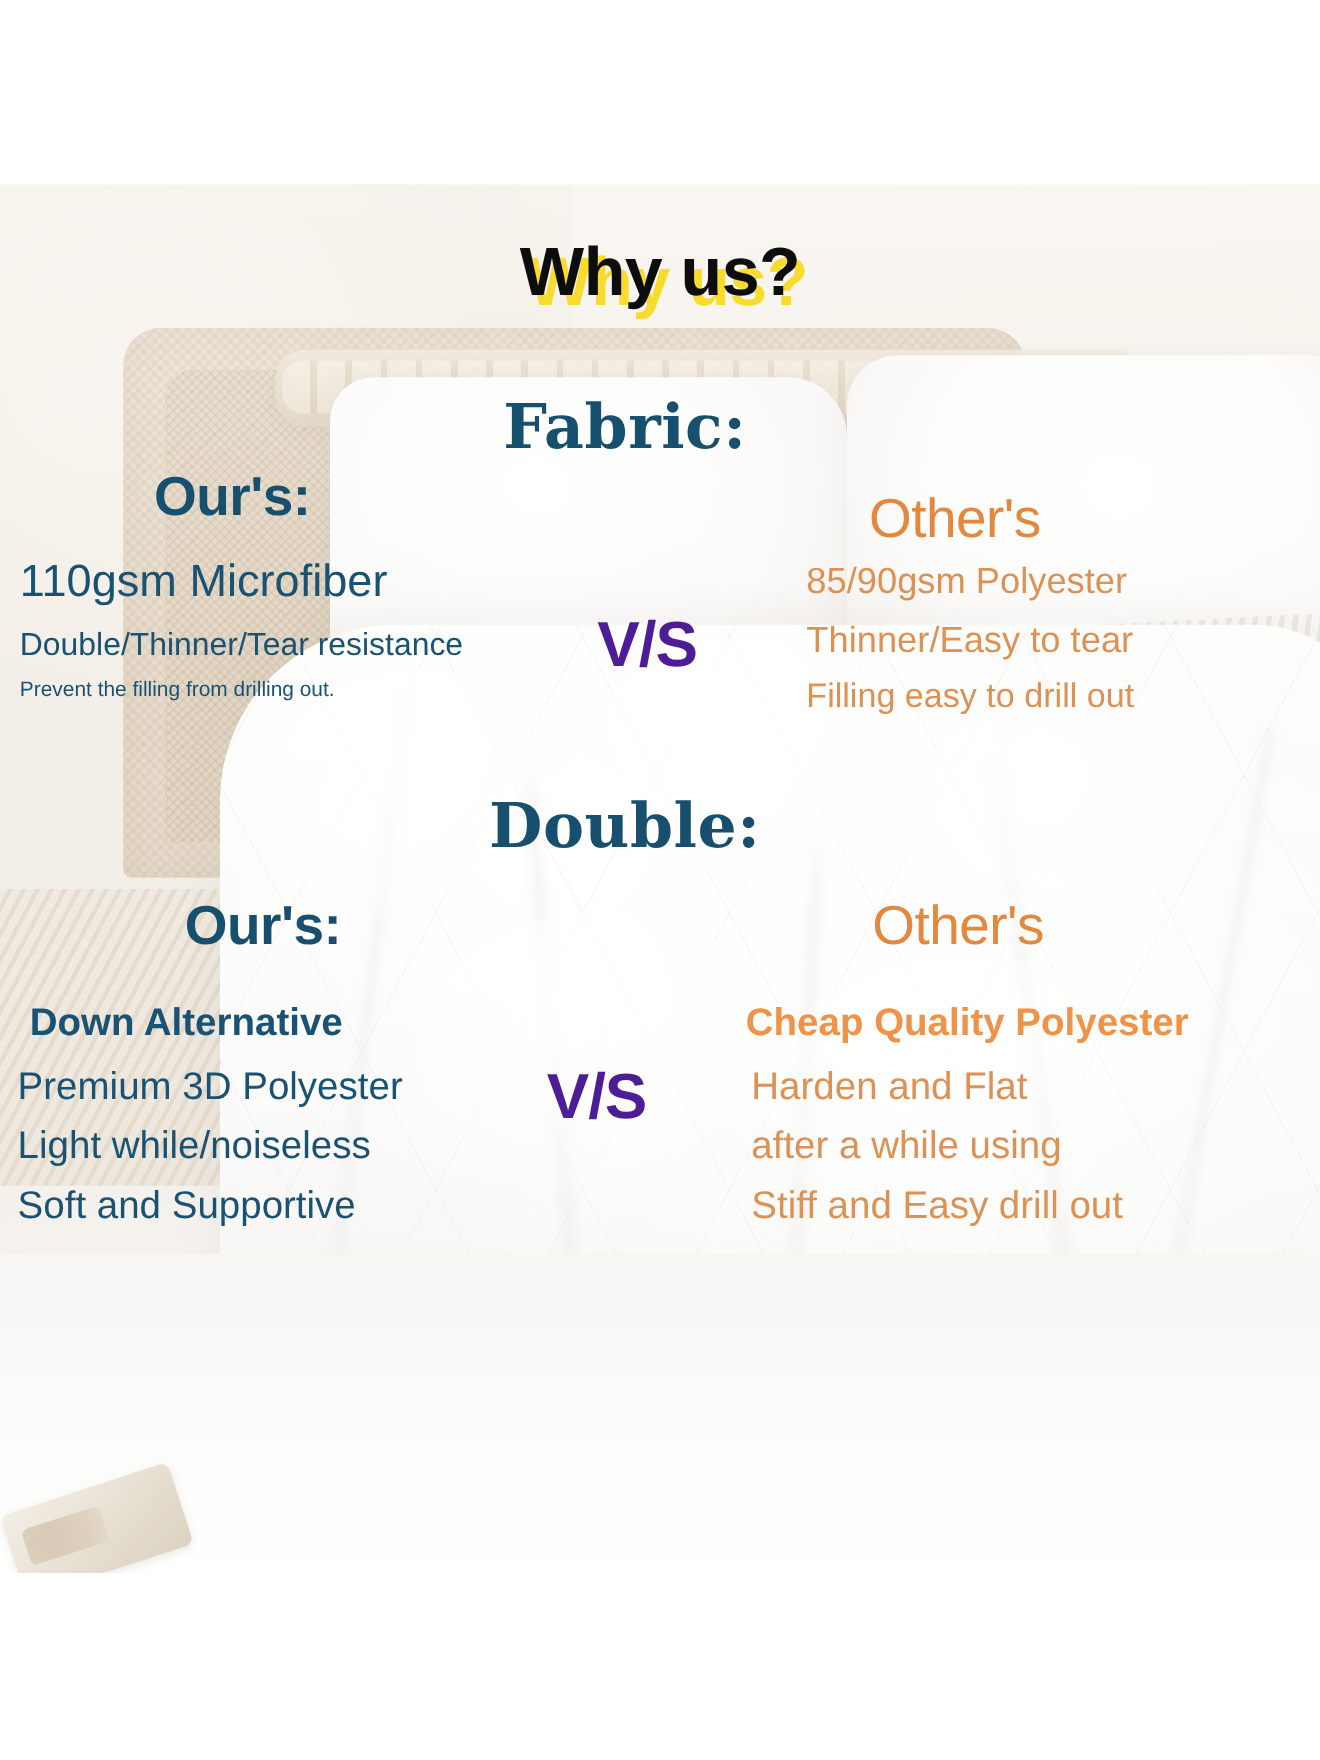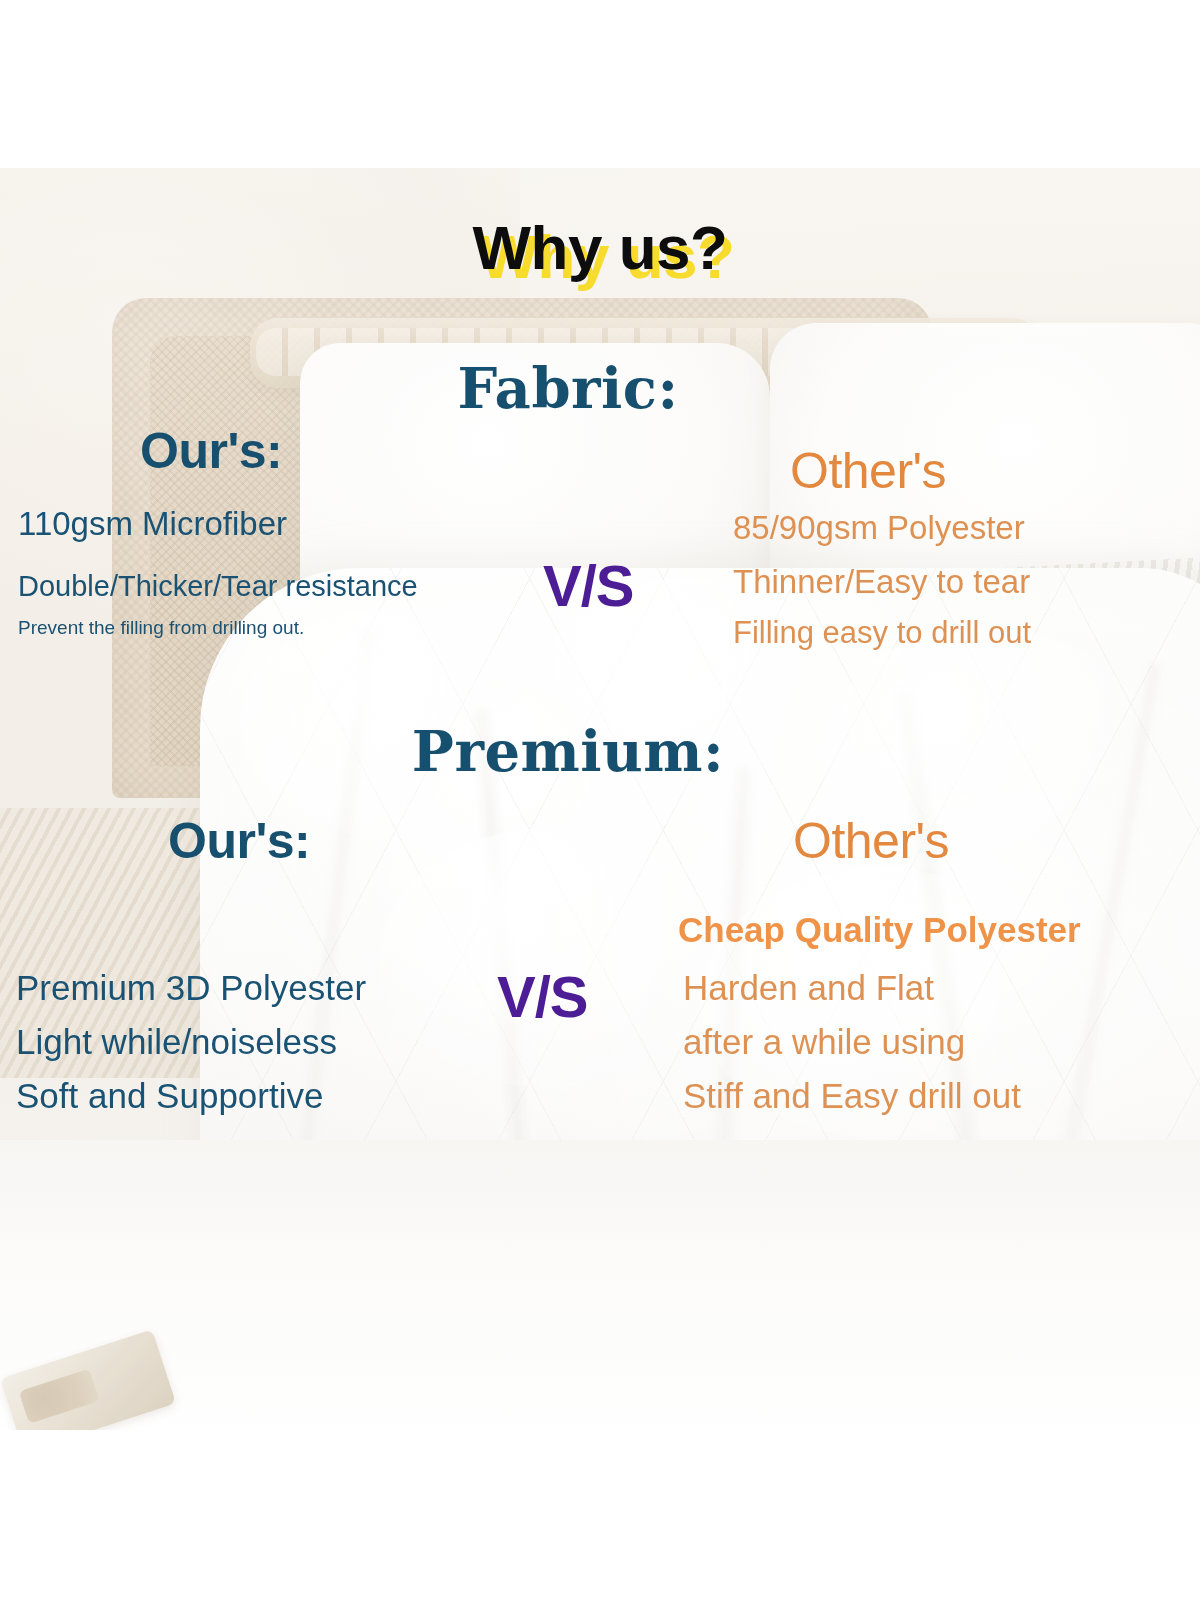--- a/index.html
+++ b/index.html
@@ -219,21 +219,21 @@
     font-size: 58px;
     font-weight: 800;
     color: #4c1d95;
     letter-spacing: -1px;
   }
 
   .ours-line   { color: #1a5274; font-weight: 400; }
   .others-line { color: #dd9153; font-weight: 400; }
 
   
-  .f-our-1 { font-size: 33px; }
+  .f-our-1 { font-size: 41px; }
   .f-our-2 { font-size: 29px; }
   .f-our-3 { font-size: 19px; }
   .f-oth-1 { font-size: 33px; }
   .f-oth-2 { font-size: 33px; }
   .f-oth-3 { font-size: 31px; }
 
   
   .fi-our-1 { font-size: 35px; font-weight: 700; }
   .fi-our-n { font-size: 35px; }
   .fi-oth-1 { font-size: 35px; font-weight: 700; color: #ef9348; }
@@ -278,35 +278,36 @@
 
   <div class="layer">
 
     <div class="txt title">Why us?</div>
 
     <div class="txt section-head fabric">Fabric:</div>
 
     <div class="txt ours-head" style="left:140px; top:422px;">Our's:</div>
 
     <div class="txt ours-line f-our-1" style="left:18px; top:505px;">110gsm Microfiber</div>
-    <div class="txt ours-line f-our-2" style="left:18px; top:570px;">Double/Thicker/Tear resistance</div>
+    <div class="txt ours-line f-our-2" style="left:18px; top:570px;">Double/Thinner/Tear resistance</div>
     <div class="txt ours-line f-our-3" style="left:18px; top:617px;">Prevent the filling from drilling out.</div>
 
     <div class="txt vs" style="left:543px; top:552px;">V/S</div>
 
     <div class="txt others-head" style="left:790px; top:442px;">Other's</div>
 
     <div class="txt others-line f-oth-1" style="left:733px; top:509px;">85/90gsm Polyester</div>
     <div class="txt others-line f-oth-2" style="left:733px; top:563px;">Thinner/Easy to tear</div>
     <div class="txt others-line f-oth-3" style="left:733px; top:615px;">Filling easy to drill out</div>
 
-    <div class="txt section-head filling">Premium:</div>
+    <div class="txt section-head filling">Double:</div>
 
     <div class="txt ours-head" style="left:168px; top:812px;">Our's:</div>
 
+    <div class="txt ours-line fi-our-1" style="left:27px; top:910px;">Down Alternative</div>
     <div class="txt ours-line fi-our-n" style="left:16px; top:968px;">Premium 3D Polyester</div>
     <div class="txt ours-line fi-our-n" style="left:16px; top:1022px;">Light while/noiseless</div>
     <div class="txt ours-line fi-our-n" style="left:16px; top:1076px;">Soft and Supportive</div>
 
     <div class="txt vs" style="left:497px; top:963px;">V/S</div>
 
     <div class="txt others-head" style="left:793px; top:812px;">Other's</div>
 
     <div class="txt others-line fi-oth-n" style="left:683px; top:968px;">Harden and Flat</div>
     <div class="txt others-line fi-oth-1" style="left:678px; top:910px;">Cheap Quality Polyester</div>

